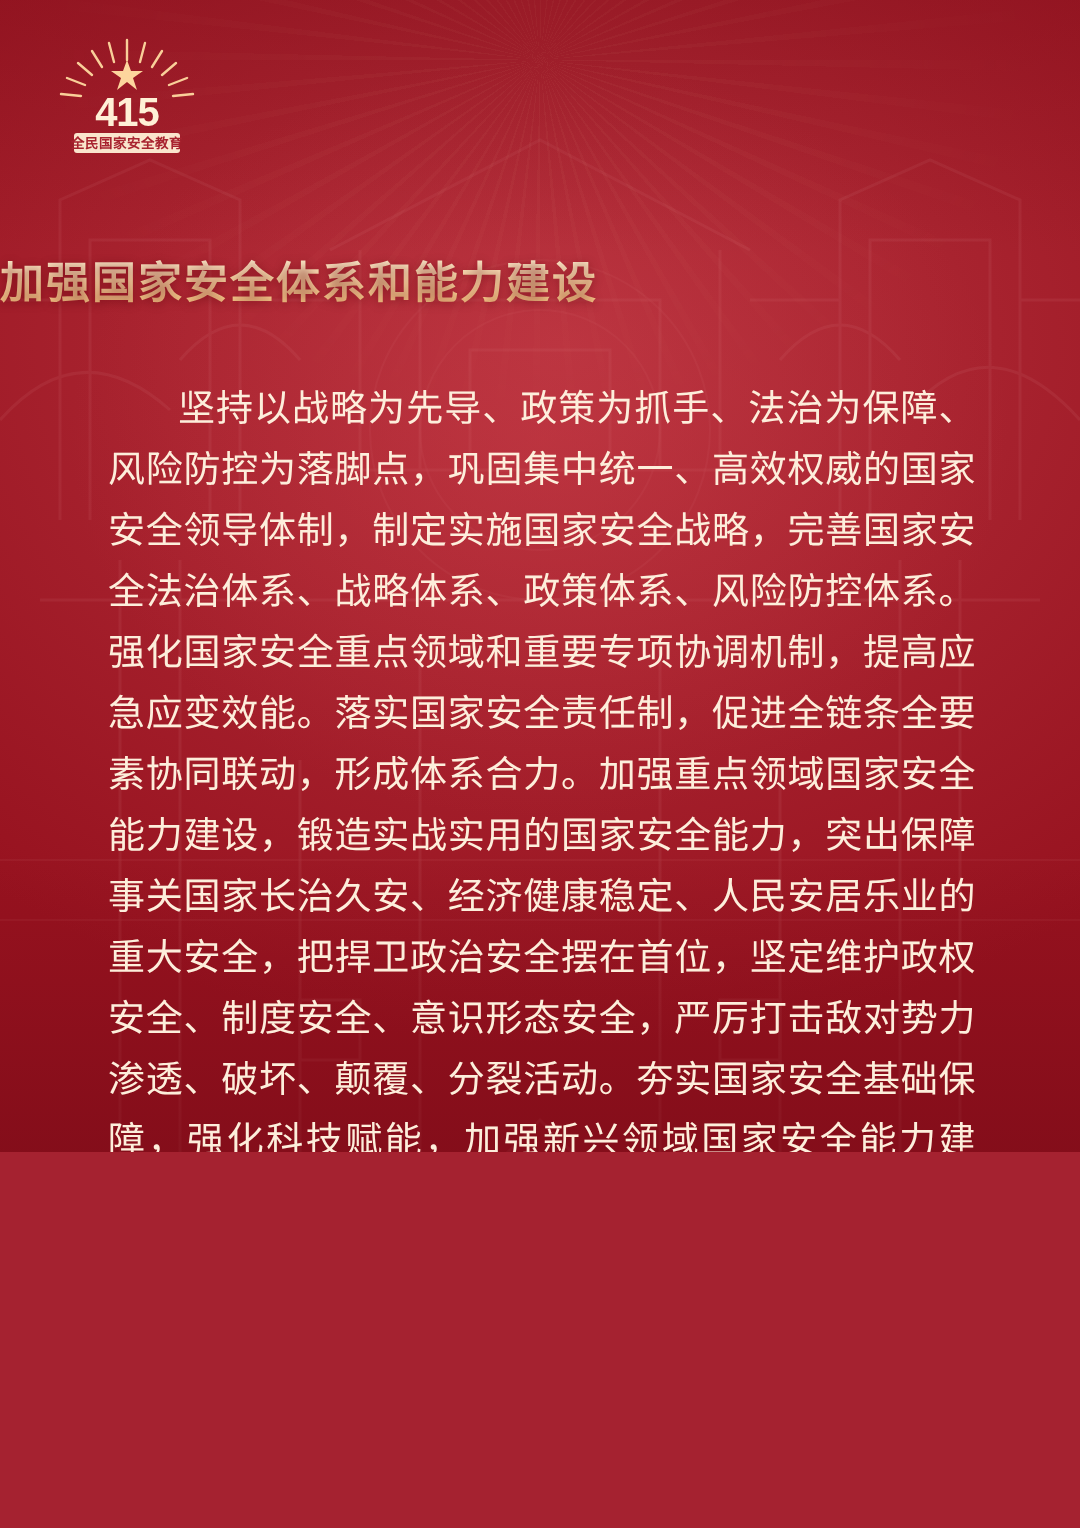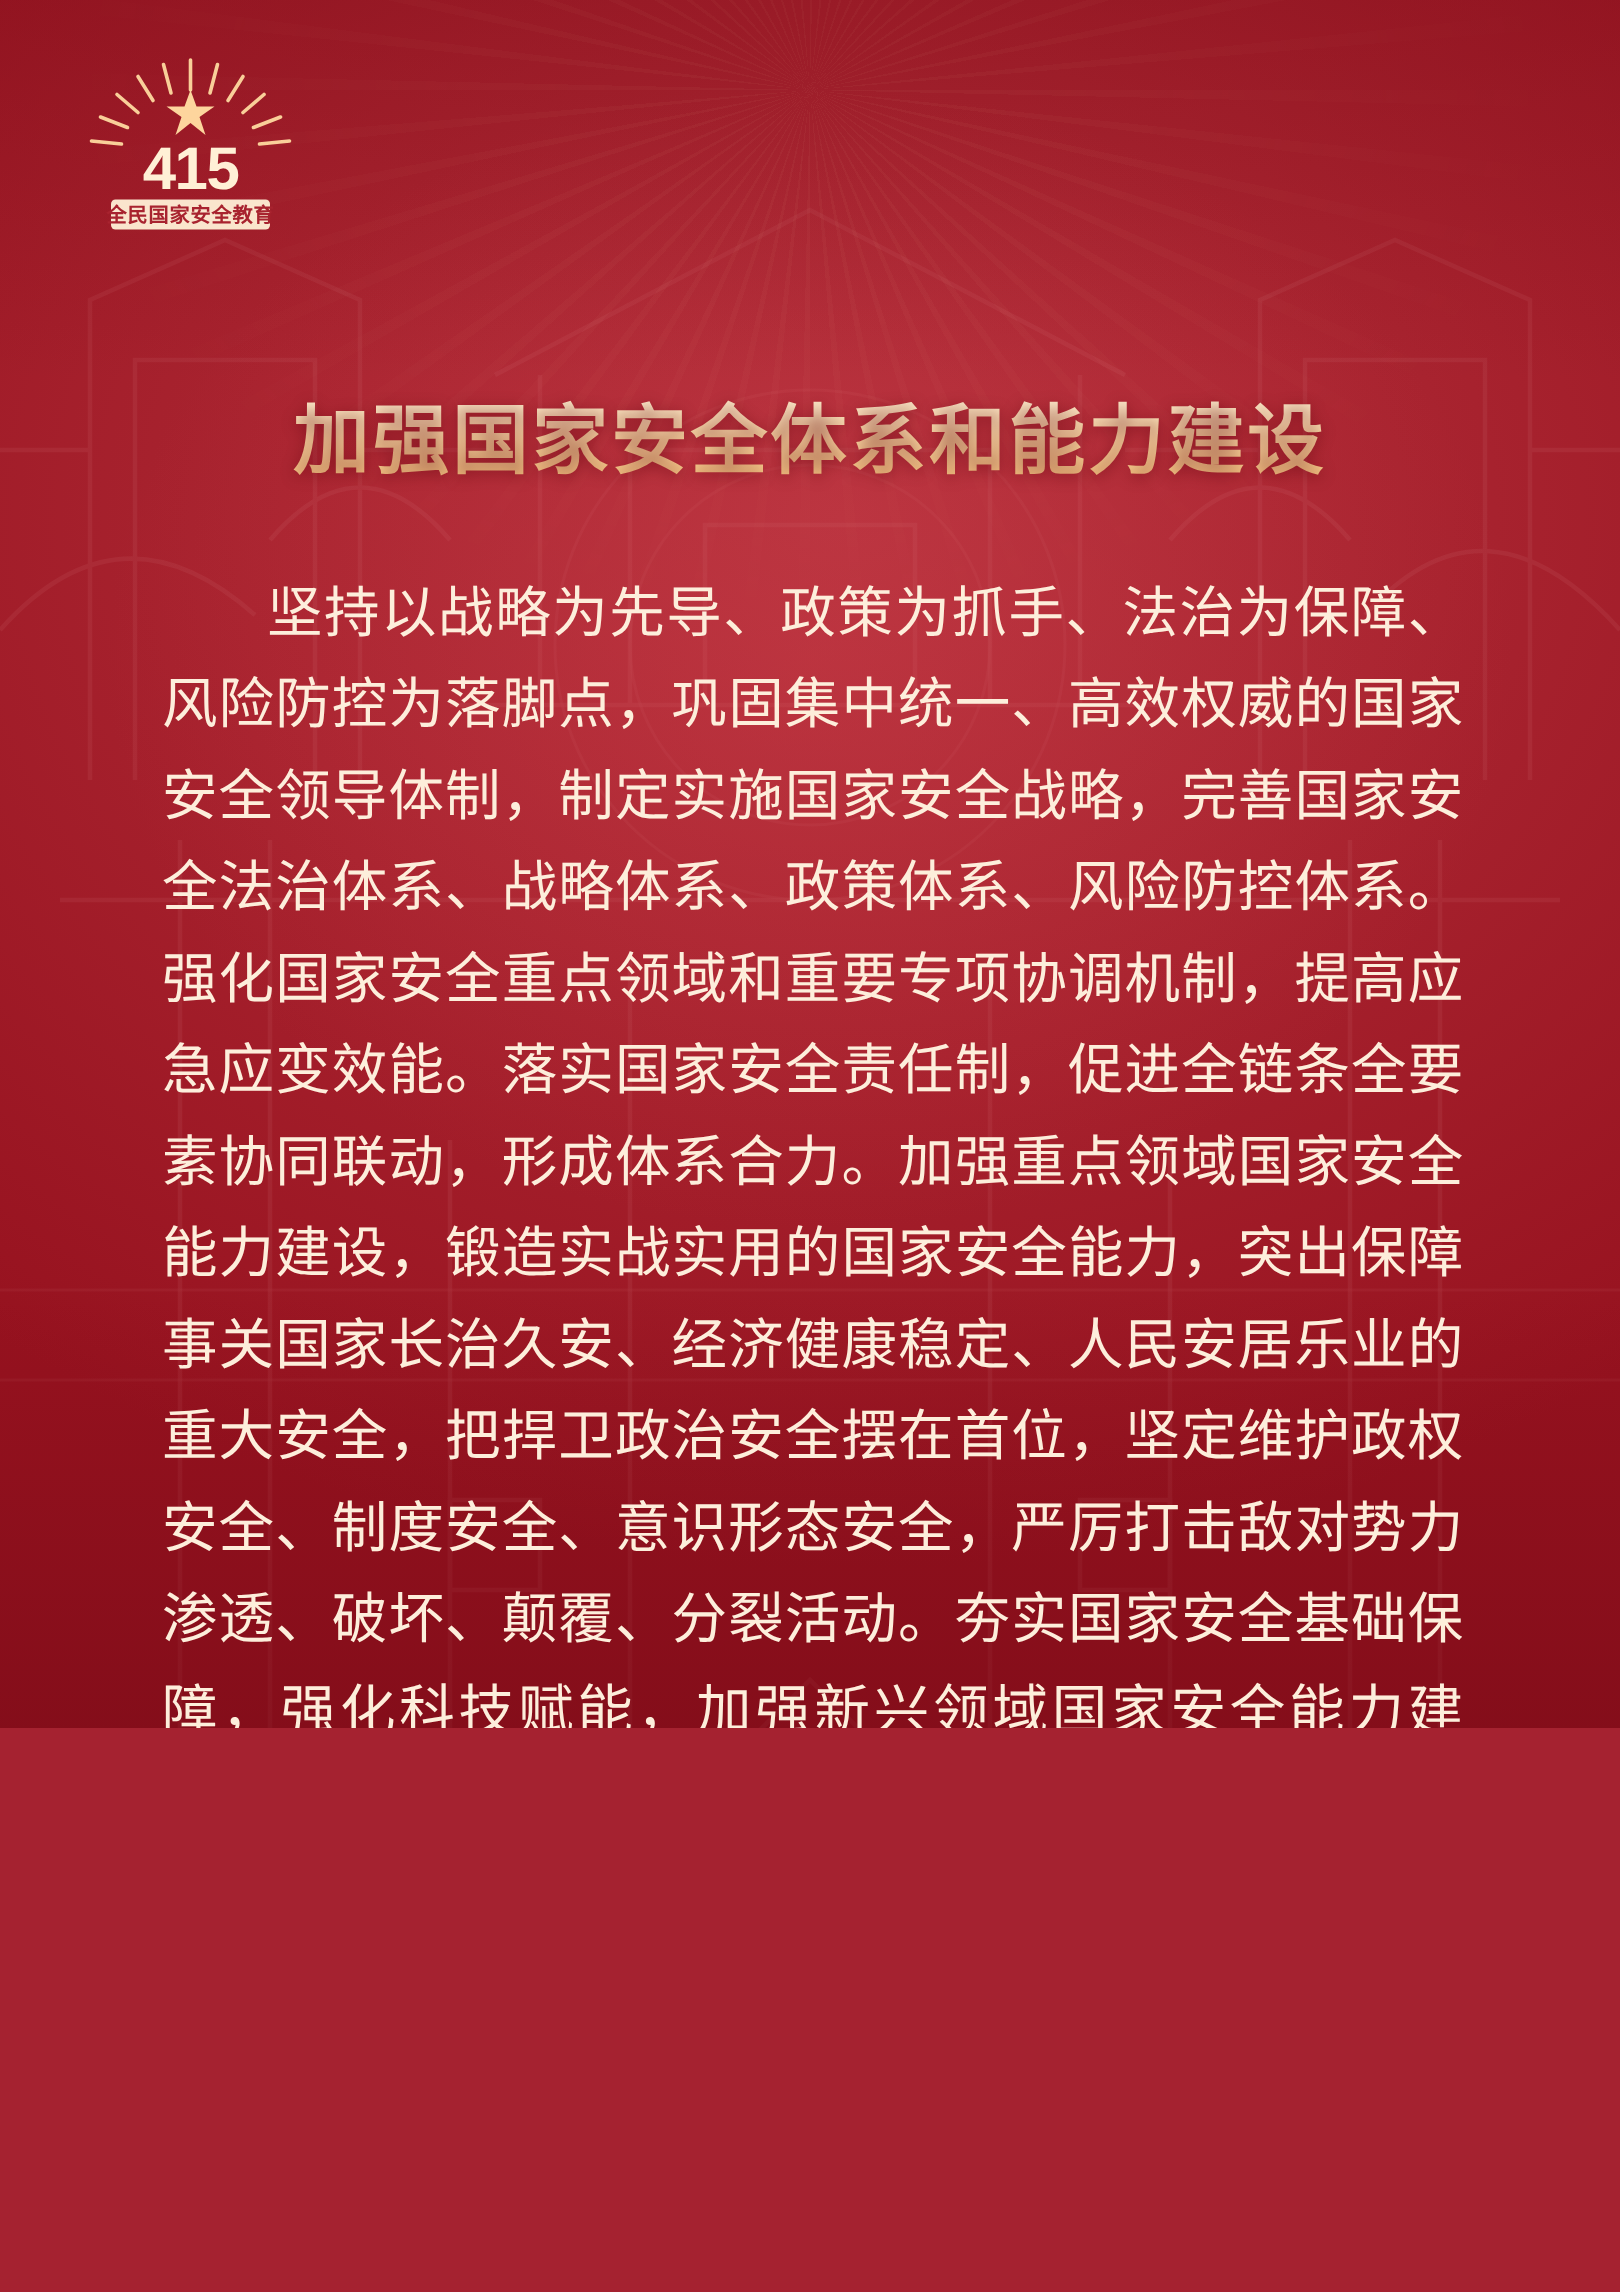--- a/index.html
+++ b/index.html
@@ -65,24 +65,24 @@
     height: 120px;
   }
   .logo svg { display: block; }
 
   
   .headline {
     position: absolute;
     top: 218px;
     left: 0;
     width: 1080px;
-    text-align: center;
+    text-align: left;
     font-family: "Liberation Sans", "DejaVu Sans", sans-serif;
     font-weight: bold;
-    font-size: 51px;
+    font-size: 44px;
     letter-spacing: 2px;
     color: #ffe9c8;
     text-shadow: 0 2px 10px rgba(90,0,10,0.45);
     background: linear-gradient(180deg, #fff6e4 0%, #ffdda6 55%, #f5c079 100%);
     -webkit-background-clip: text;
             background-clip: text;
     -webkit-text-fill-color: transparent;
   }
 
   

